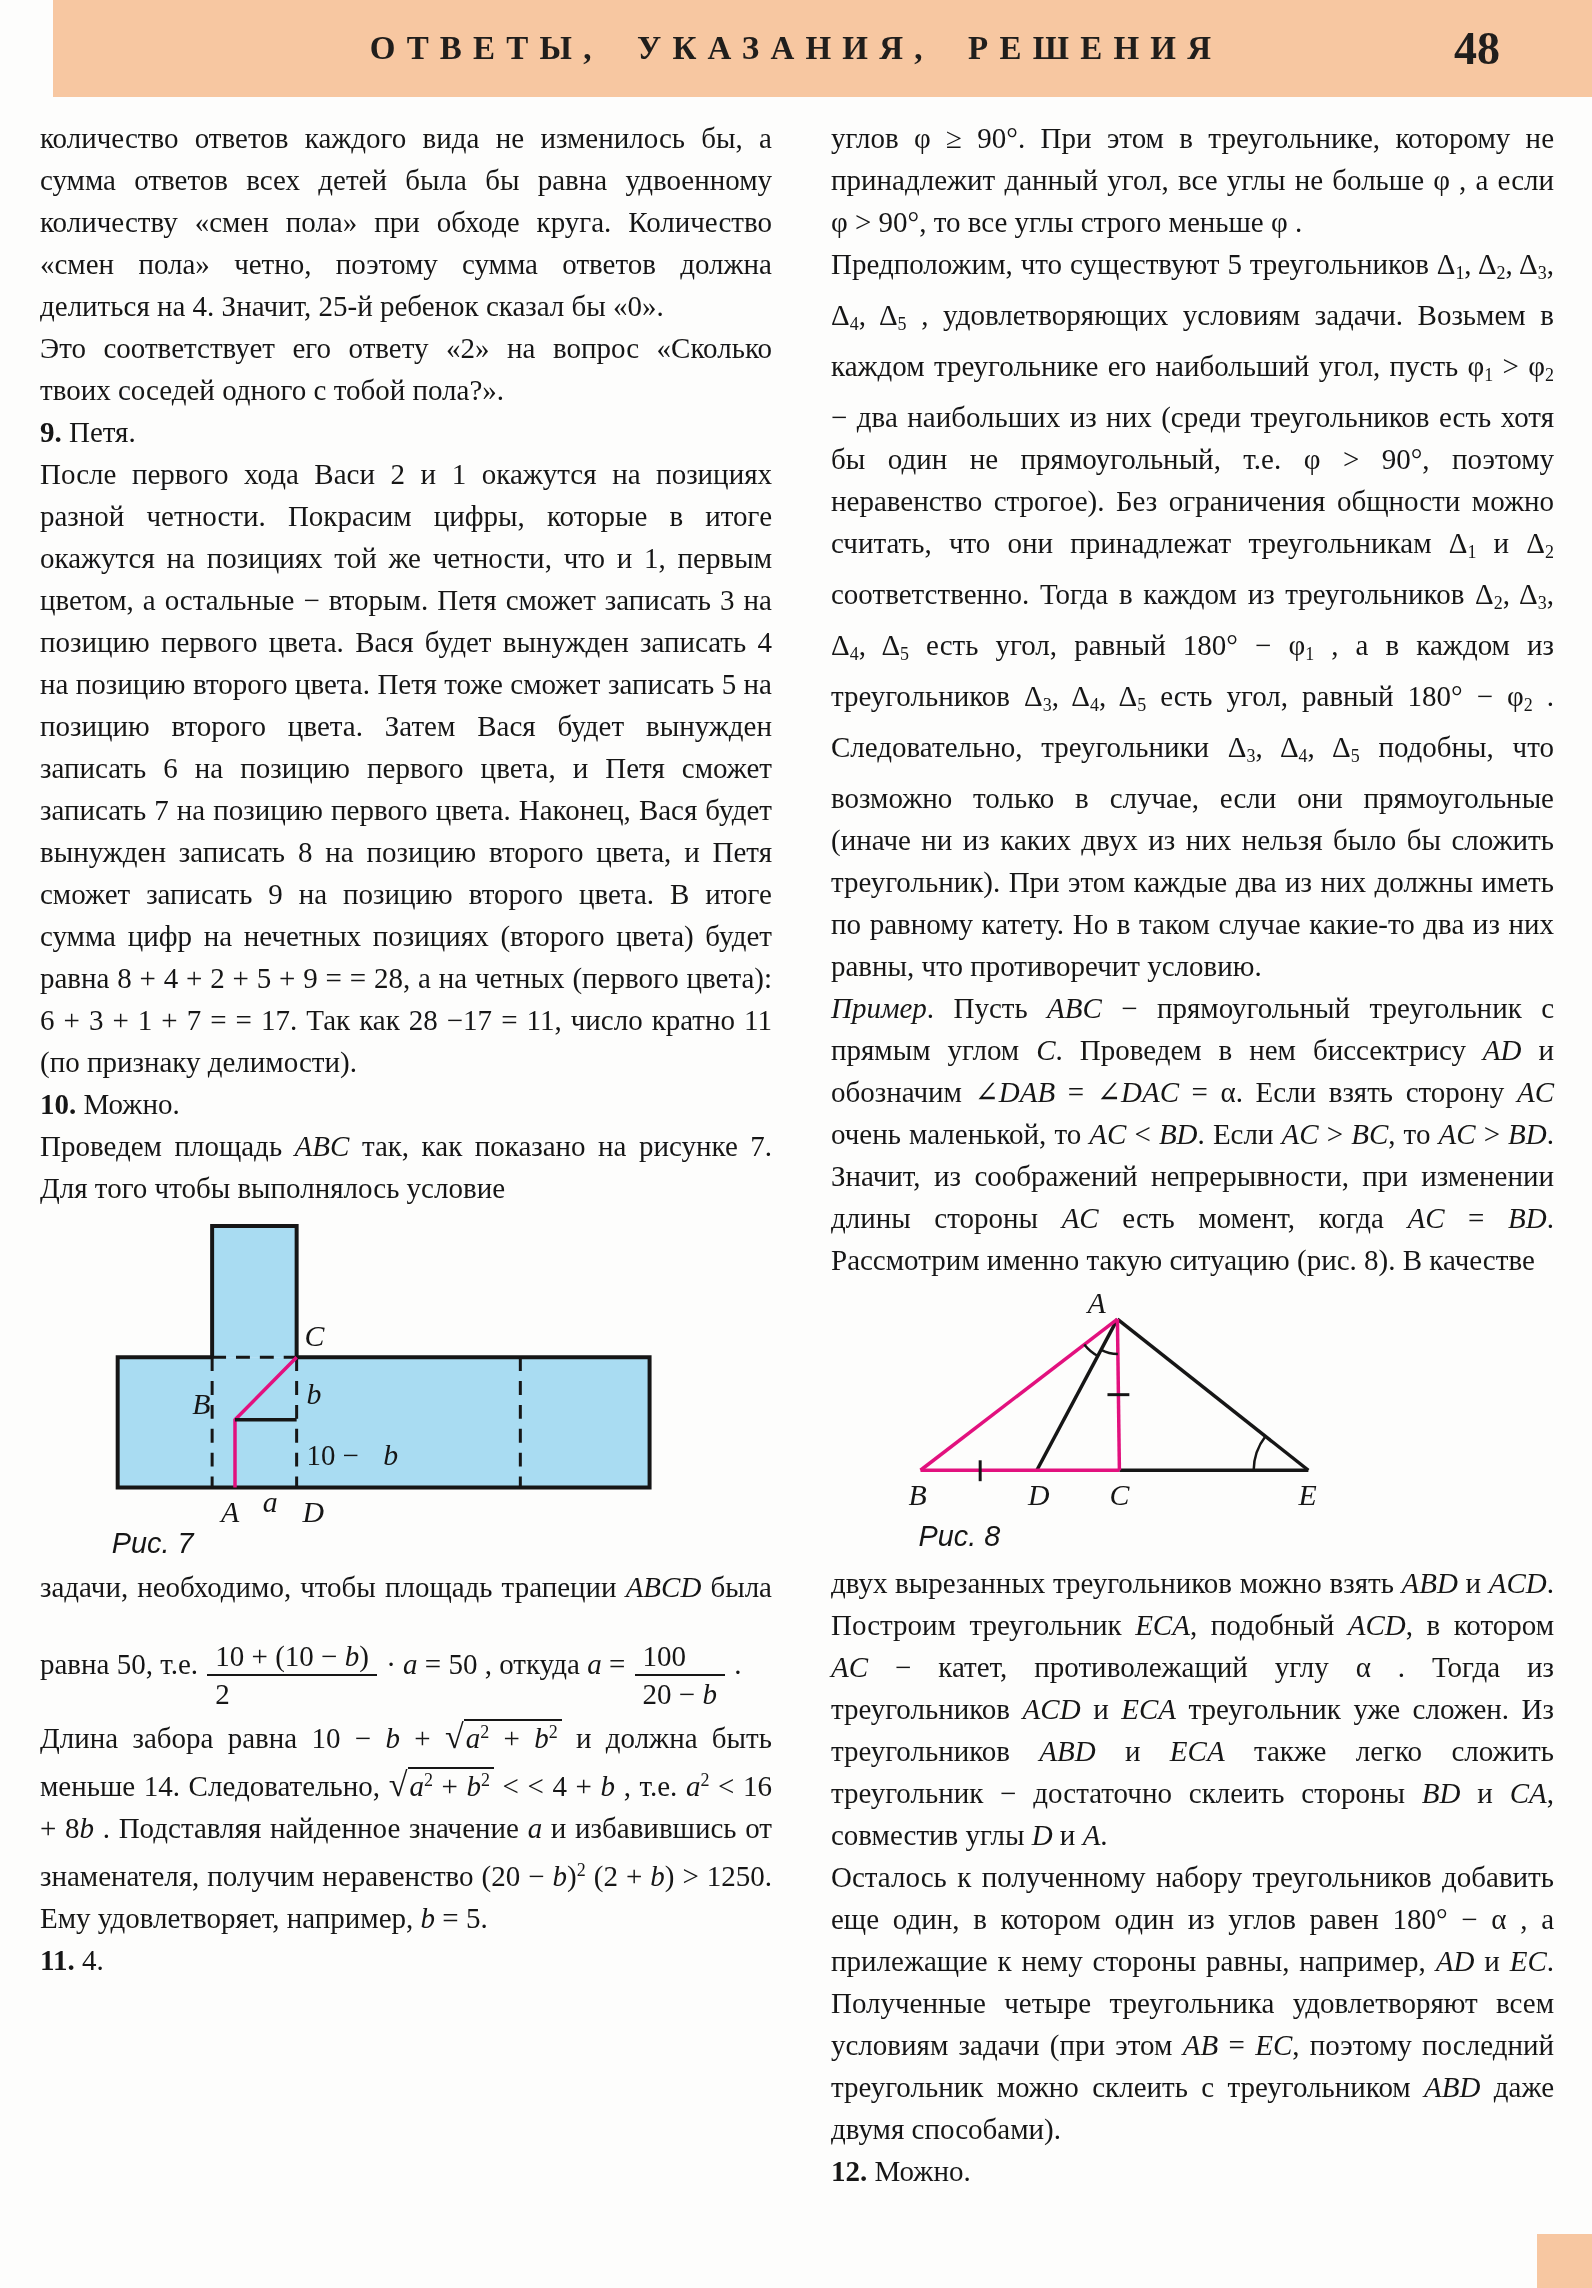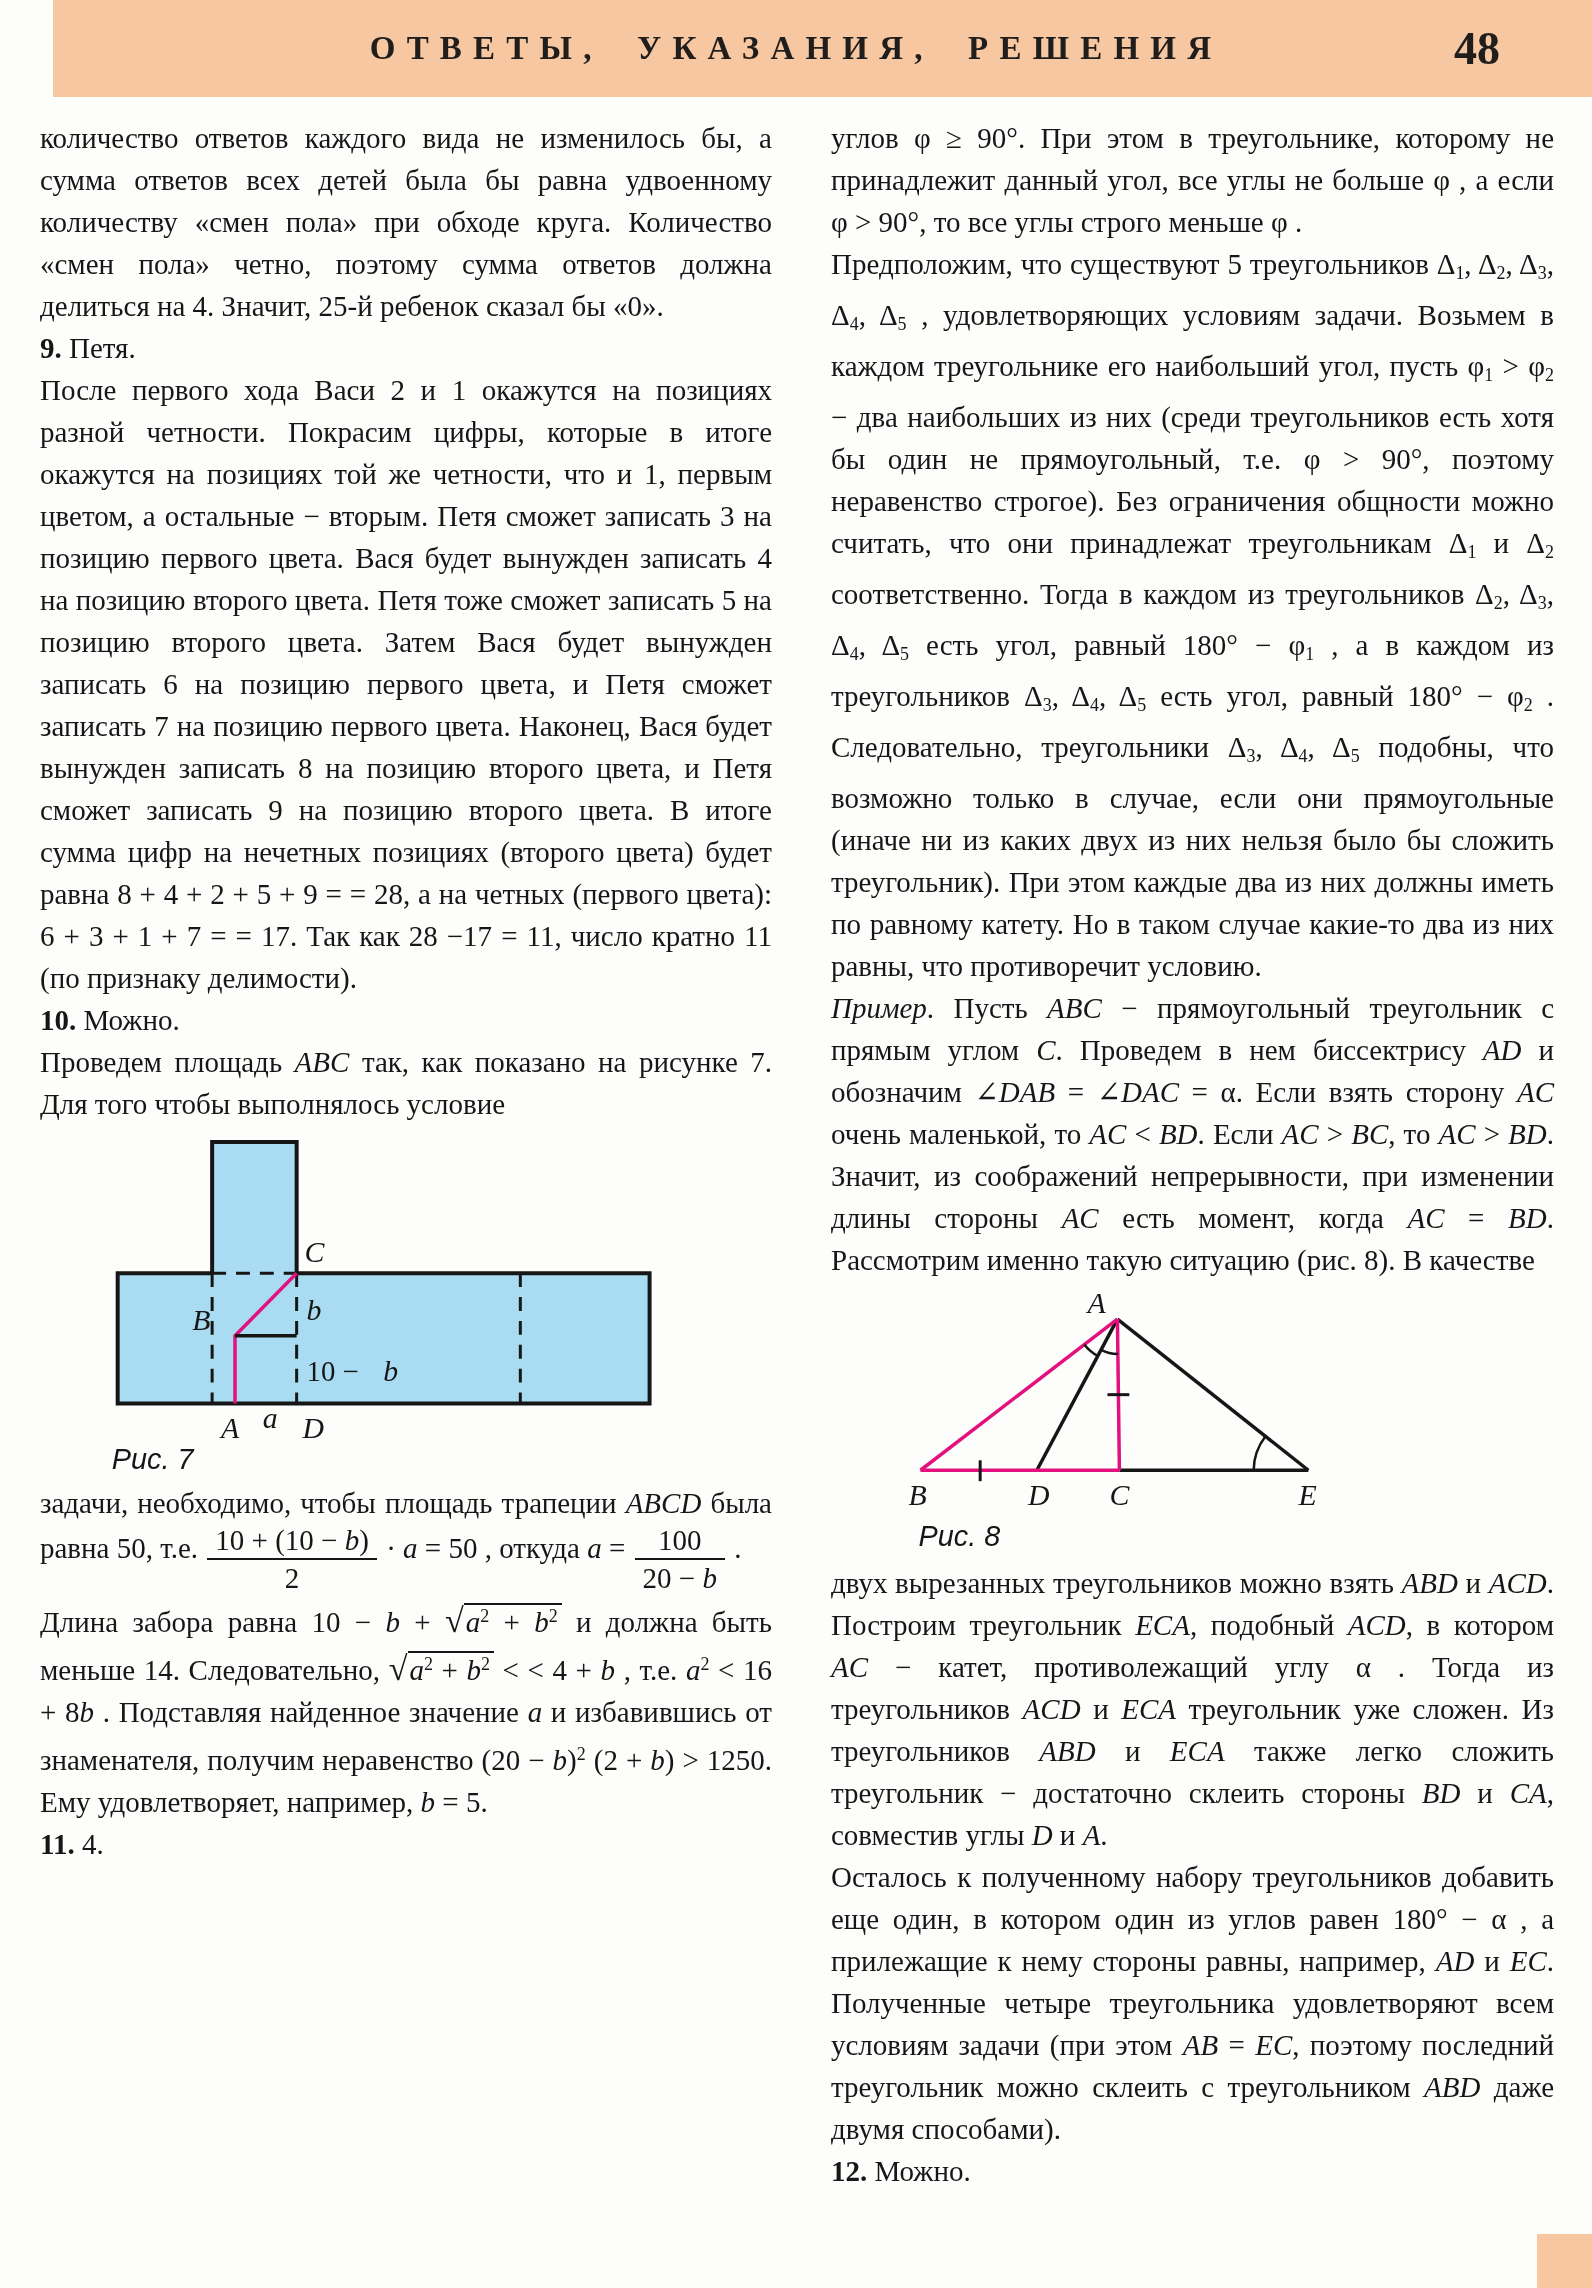--- a/index.html
+++ b/index.html
@@ -14,21 +14,21 @@
   .corner{position:absolute;right:0;bottom:0;width:55px;height:55px;background:#f7c7a1;}
   
   .col{position:absolute;top:117px;}
   .col-left{left:40px;width:732px;}
   .col-right{left:831px;width:723px;}
   .para{margin:0;text-align:justify;font-size:29px;line-height:42px;}
   .rs-i{font-style:italic;}
   .rs-b{font-weight:bold;}
   .rs-sub{font-size:0.62em;vertical-align:-0.28em;}
   .rs-sup{font-size:0.62em;vertical-align:0.55em;}
-  .frac{display:inline-block;vertical-align:-1.05em;text-align:center;line-height:1.12;padding:0 2px;}
+  .frac{display:inline-block;vertical-align:-1.05em;text-align:left;line-height:1.12;padding:0 2px;margin-top:32px;}
   .frac .fn{display:block;padding:0 8px 2px;border-bottom:2.5px solid #161616;}
   .frac .fd{display:block;padding:2px 8px 0;}
   .sqrt{white-space:nowrap;}
   .sqrt .sym{font-size:1.18em;}
   .sqrt .rad{border-top:2.5px solid #161616;padding:1px 4px 0 2px;}
   .fig{margin:10px 0 4px;}
   .fig svg{display:block;}
   .fig-lab{font-size:30px;font-style:italic;fill:#161616;}
   .fig-lab-up{font-size:29px;font-style:normal;fill:#161616;}
   .fig-cap{font-size:29px;font-style:italic;font-family:"Liberation Sans","DejaVu Sans",sans-serif;fill:#161616;}
@@ -37,20 +37,21 @@
 <body>
 
 <div class="page">
 
   <div class="band"></div>
   <div class="hdr-title">ОТВЕТЫ, УКАЗАНИЯ, РЕШЕНИЯ</div>
   <div class="hdr-num">48</div>
 
   <div class="col col-left">
       <p class="para"><span>количество ответов каждого вида не изменилось бы, а сумма ответов всех детей была бы равна удвоенному количеству «смен пола» при обходе круга. Количество «смен пола» четно, поэтому сумма ответов должна делиться на 4. Значит, 25-й ребенок сказал бы «0».</span></p>
+      <p class="para"><span>Это соответствует его ответу «2» на вопрос «Сколько твоих соседей одного с тобой пола?».</span></p>
       <p class="para"><span class="rs-b">9.</span><span> Петя.</span></p>
       <p class="para"><span>После первого хода Васи 2 и 1 окажутся на позициях разной четности. Покрасим цифры, которые в итоге окажутся на позициях той же четности, что и 1, первым цветом, а остальные − вторым. Петя сможет записать 3 на позицию первого цвета. Вася будет вынужден записать 4 на позицию второго цвета. Петя тоже сможет записать 5 на позицию второго цвета. Затем Вася будет вынужден записать 6 на позицию первого цвета, и Петя сможет записать 7 на позицию первого цвета. Наконец, Вася будет вынужден записать 8 на позицию второго цвета, и Петя сможет записать 9 на позицию второго цвета. В итоге сумма цифр на нечетных позициях (второго цвета) будет равна 8 + 4 + 2 + 5 + 9 = = 28, а на четных (первого цвета): 6 + 3 + 1 + 7 = = 17. Так как 28 −17 = 11, число кратно 11 (по признаку делимости).</span></p>
       <p class="para"><span class="rs-b">10.</span><span> Можно.</span></p>
       <p class="para"><span>Проведем площадь </span><span class="rs-i">ABC</span><span> так, как показано на рисунке 7. Для того чтобы выполнялось условие</span></p>
       <div class="fig" id="fig7">
       <svg width="732" height="343" viewBox="0 0 736 345">
 
         <rect x="78" y="139" width="535" height="131" fill="#a9dcf2"></rect>
         <rect x="173" y="7" width="85" height="132" fill="#a9dcf2"></rect>
 

